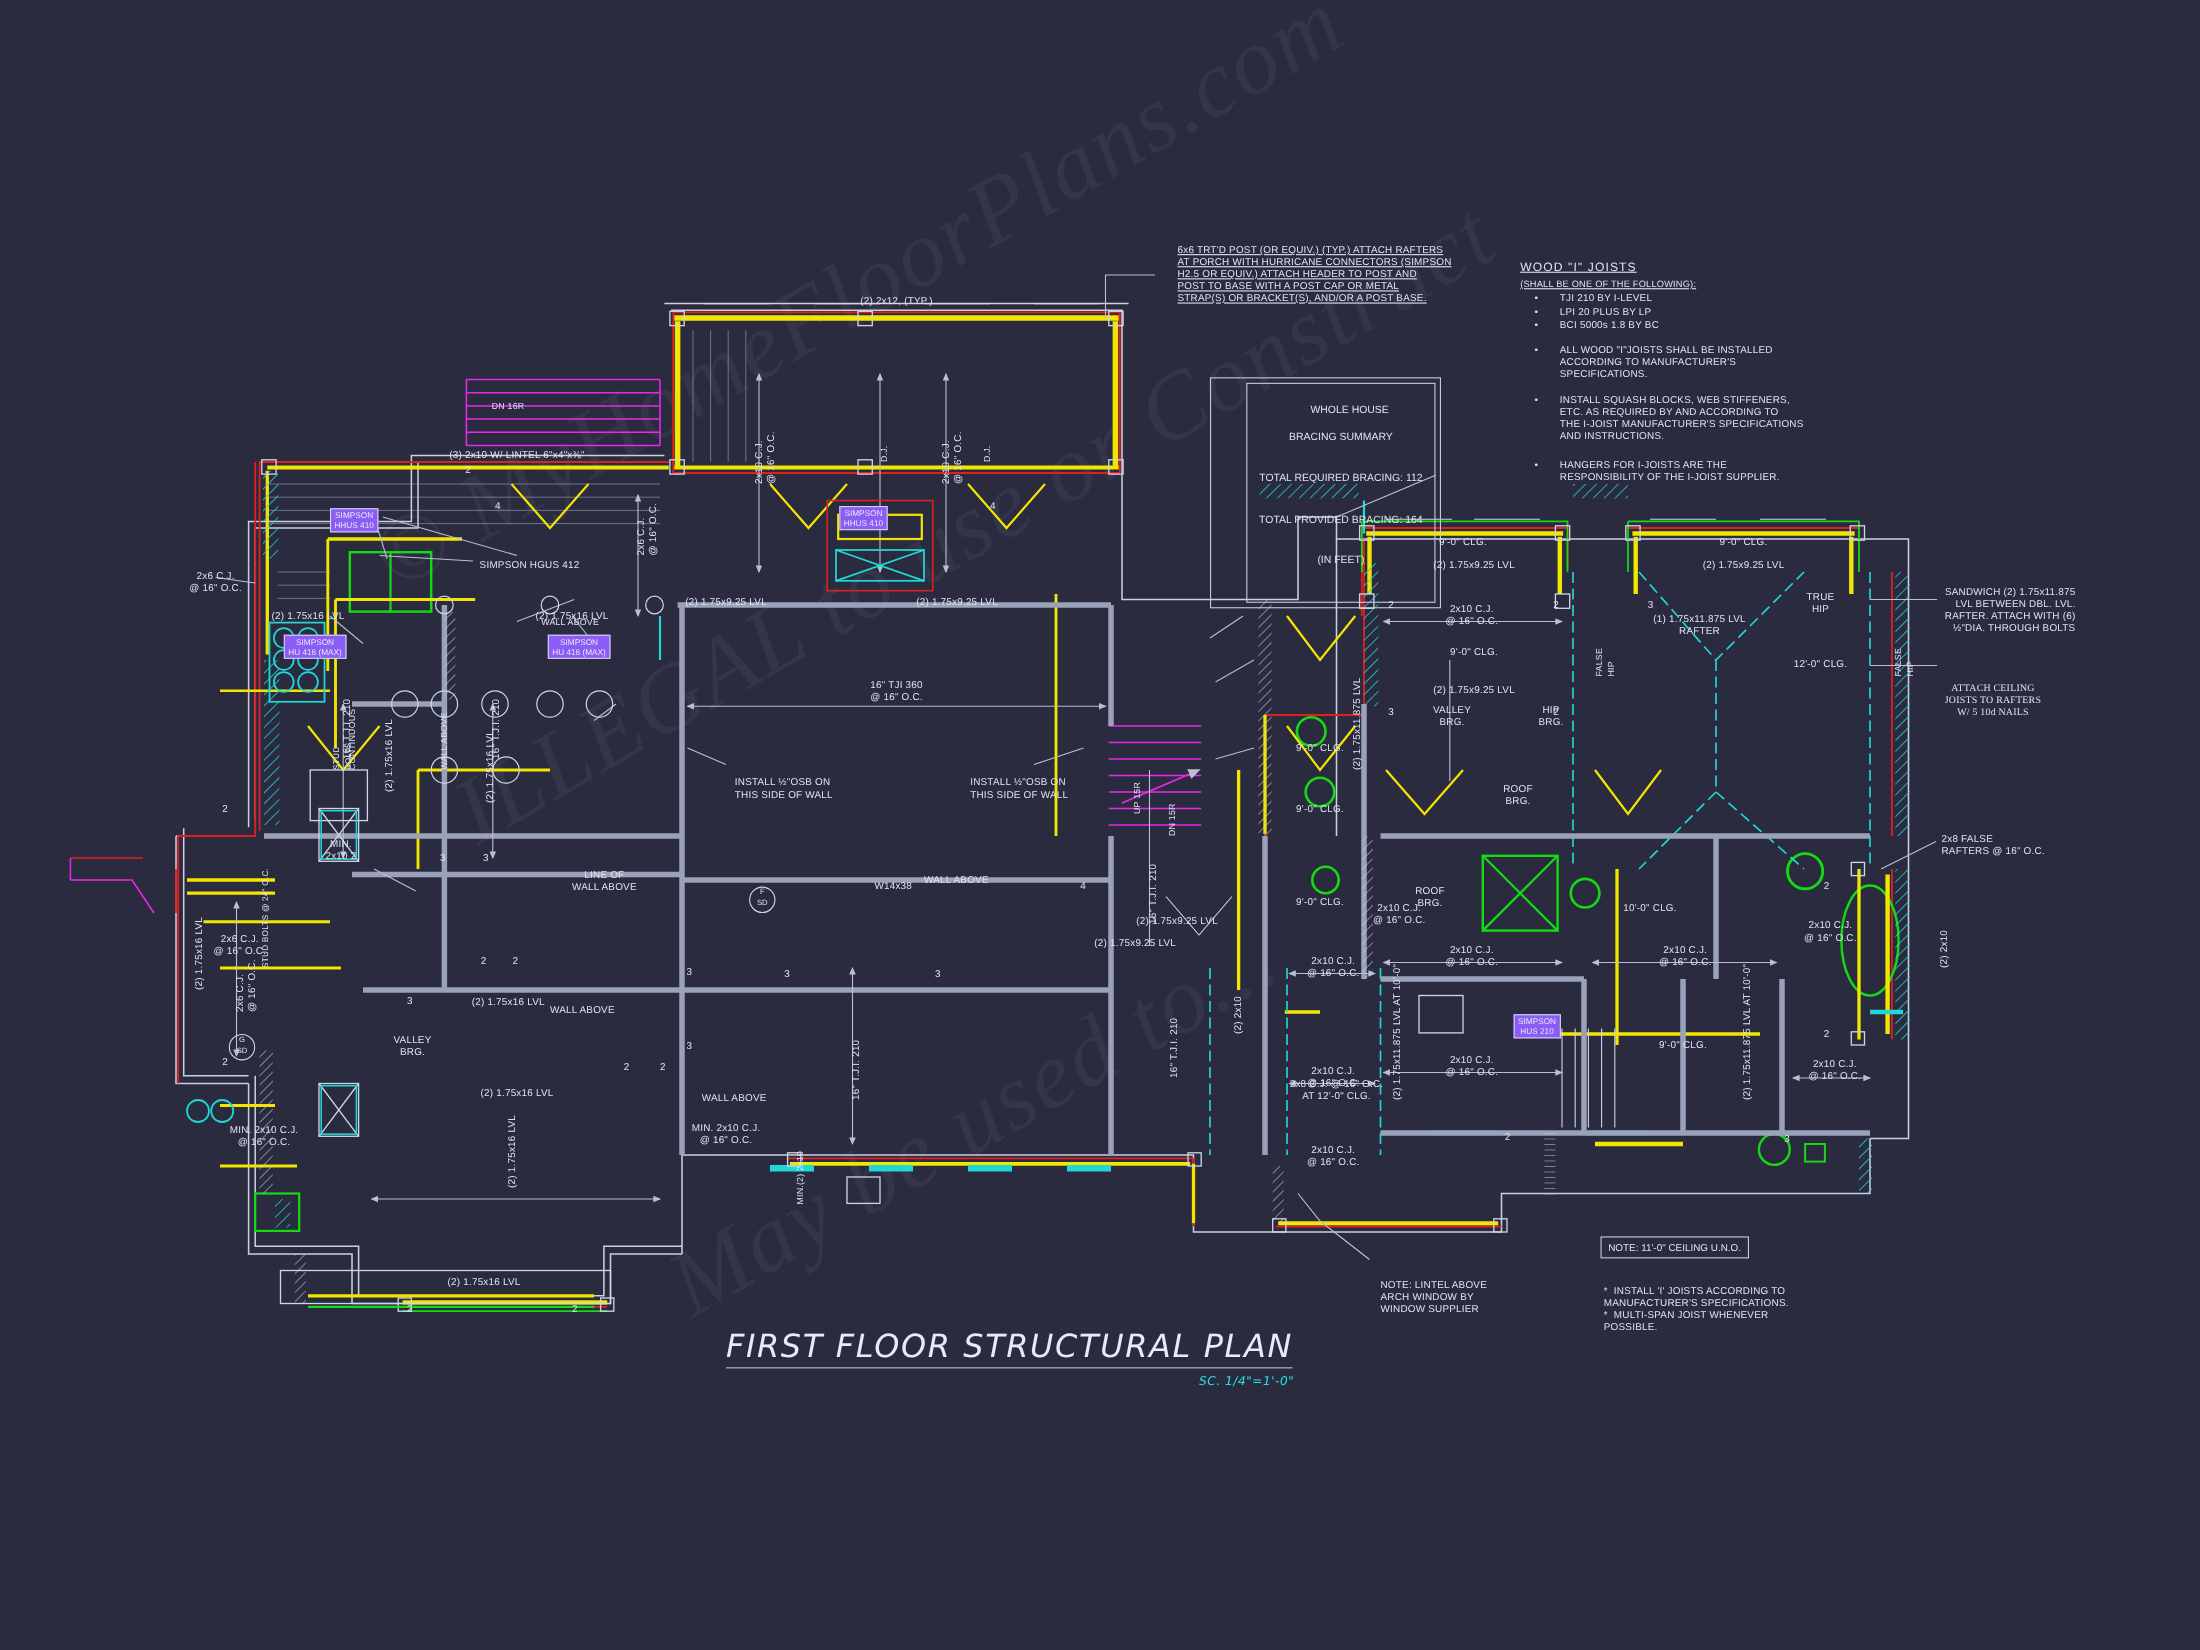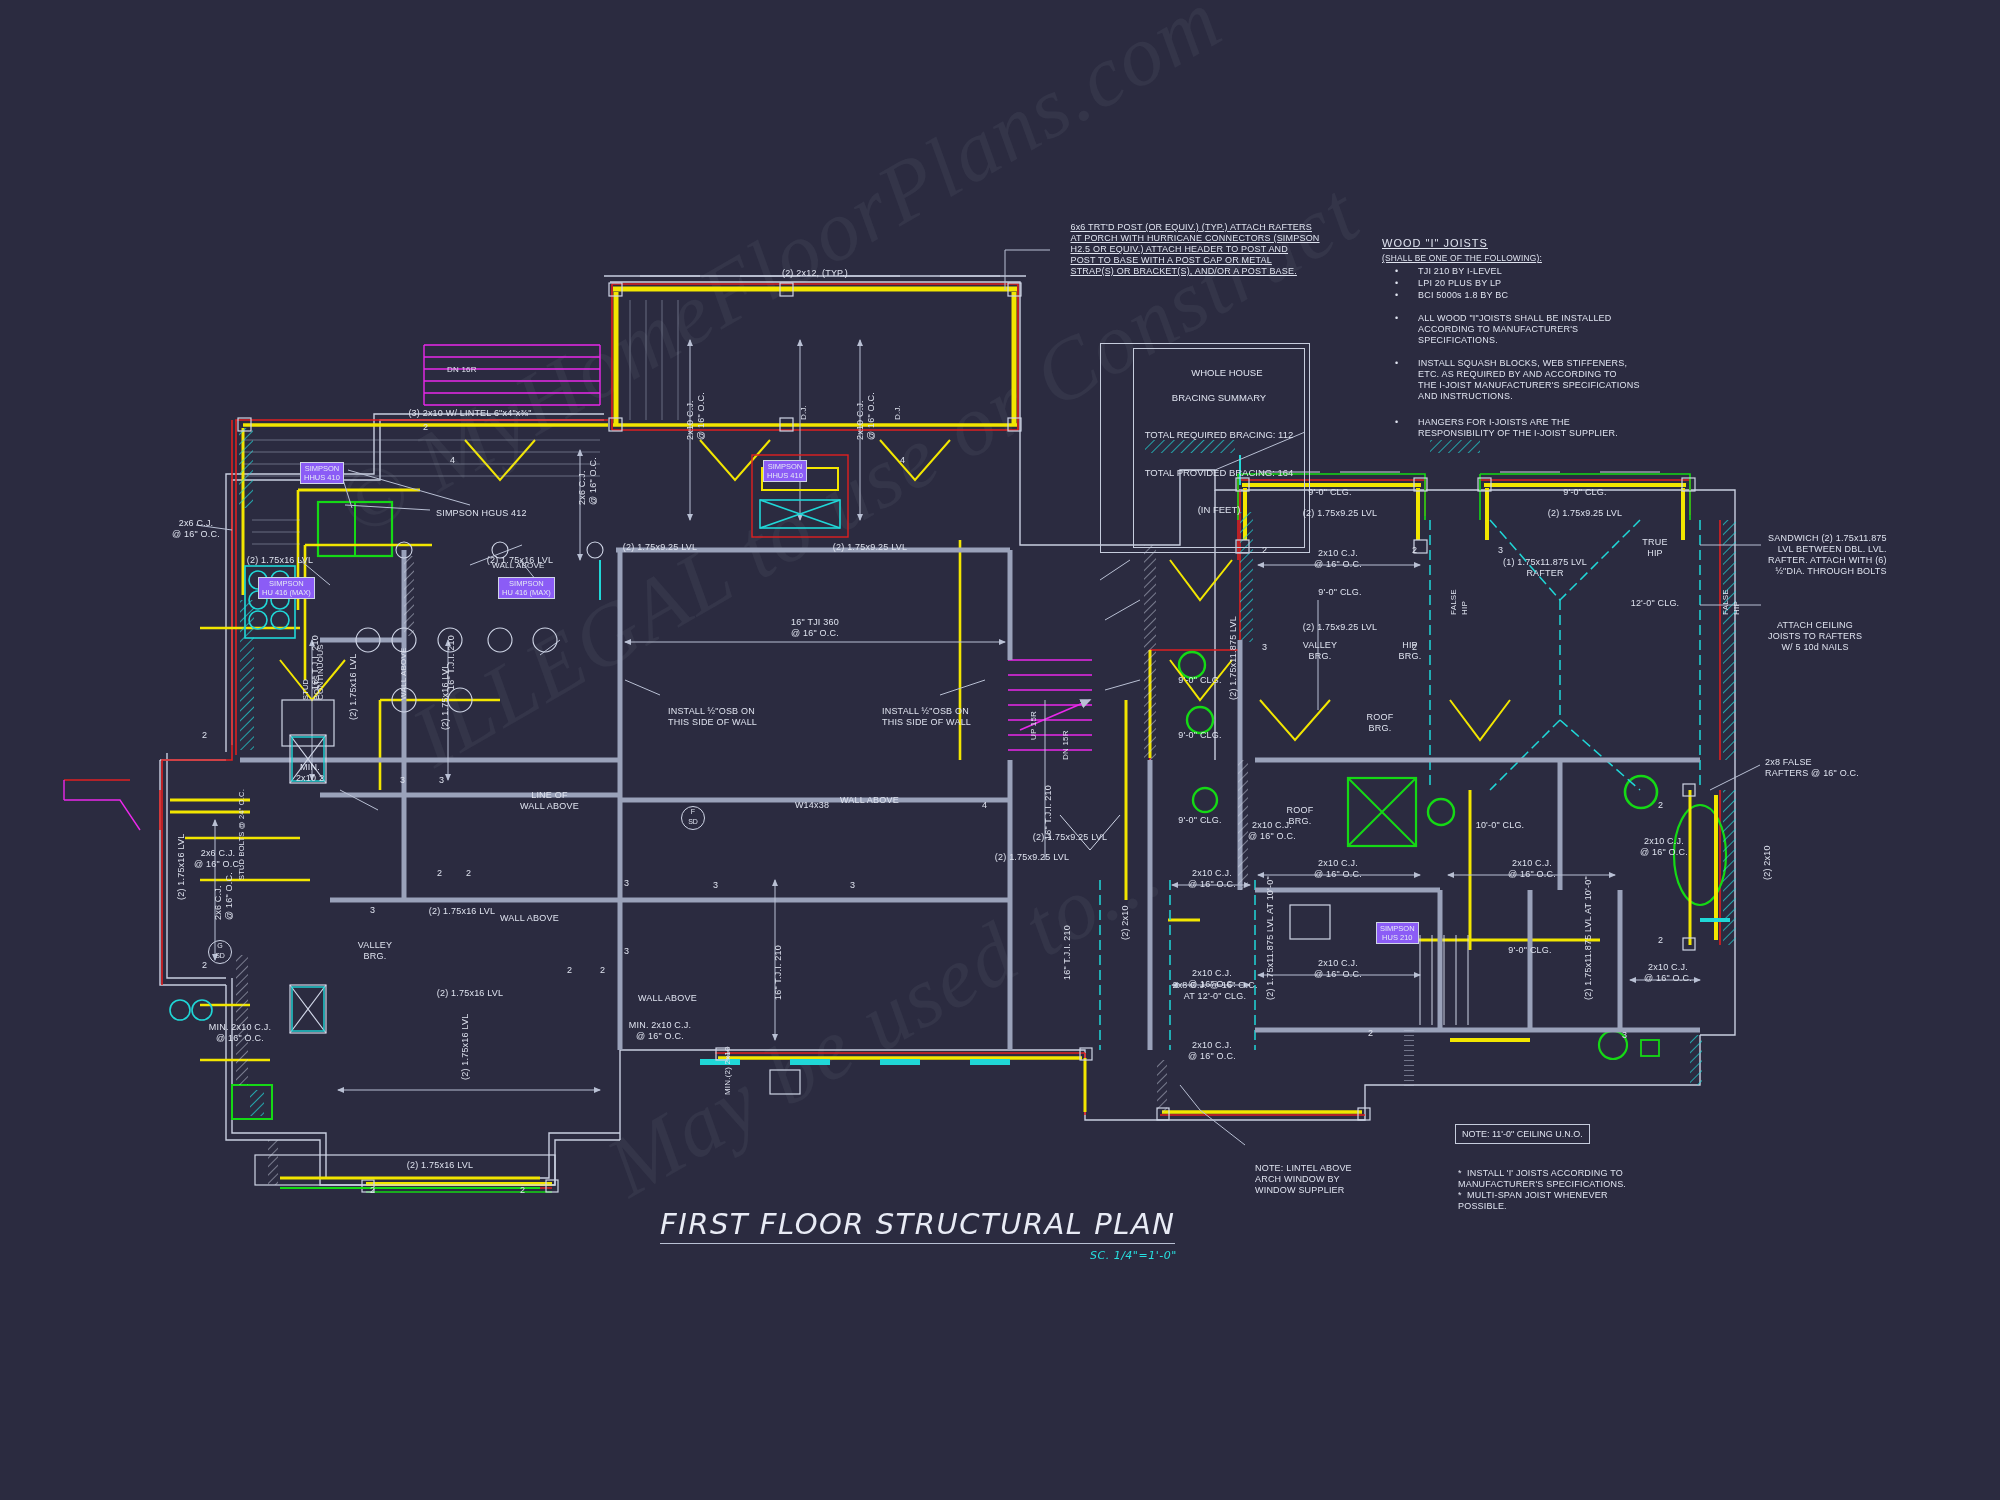--- a/index.html
+++ b/index.html
@@ -452,21 +452,21 @@
       <div>TOTAL REQUIRED BRACING: 112</div>
       <div>TOTAL PROVIDED BRACING: 164</div>
       <div>(IN FEET)</div>
     </div>
   </div>
 
   <div class="t" style="left:1768px;top:533px;text-align:right;">SANDWICH (2) 1.75x11.875
 LVL BETWEEN DBL. LVL.
 RAFTER. ATTACH WITH (6)
 ½"DIA. THROUGH BOLTS</div>
-  <div class="t" style="left:1768px;top:620px;text-align:center;">ATTACH CEILING
+  <div class="t" style="left:1768px;top:620px;text-align:center;font-family:Liberation Serif, serif;">ATTACH CEILING
 JOISTS TO RAFTERS
 W/ 5 10d NAILS</div>
   <div class="t" style="left:1765px;top:757px;">2x8 FALSE
 RAFTERS @ 16" O.C.</div>
 
   <div class="boxed" style="left:1455px;top:1124px;">NOTE: 11'-0" CEILING U.N.O.</div>
 
   <div class="t" style="left:1255px;top:1163px;">NOTE: LINTEL ABOVE
 ARCH WINDOW BY
 WINDOW SUPPLIER</div>

